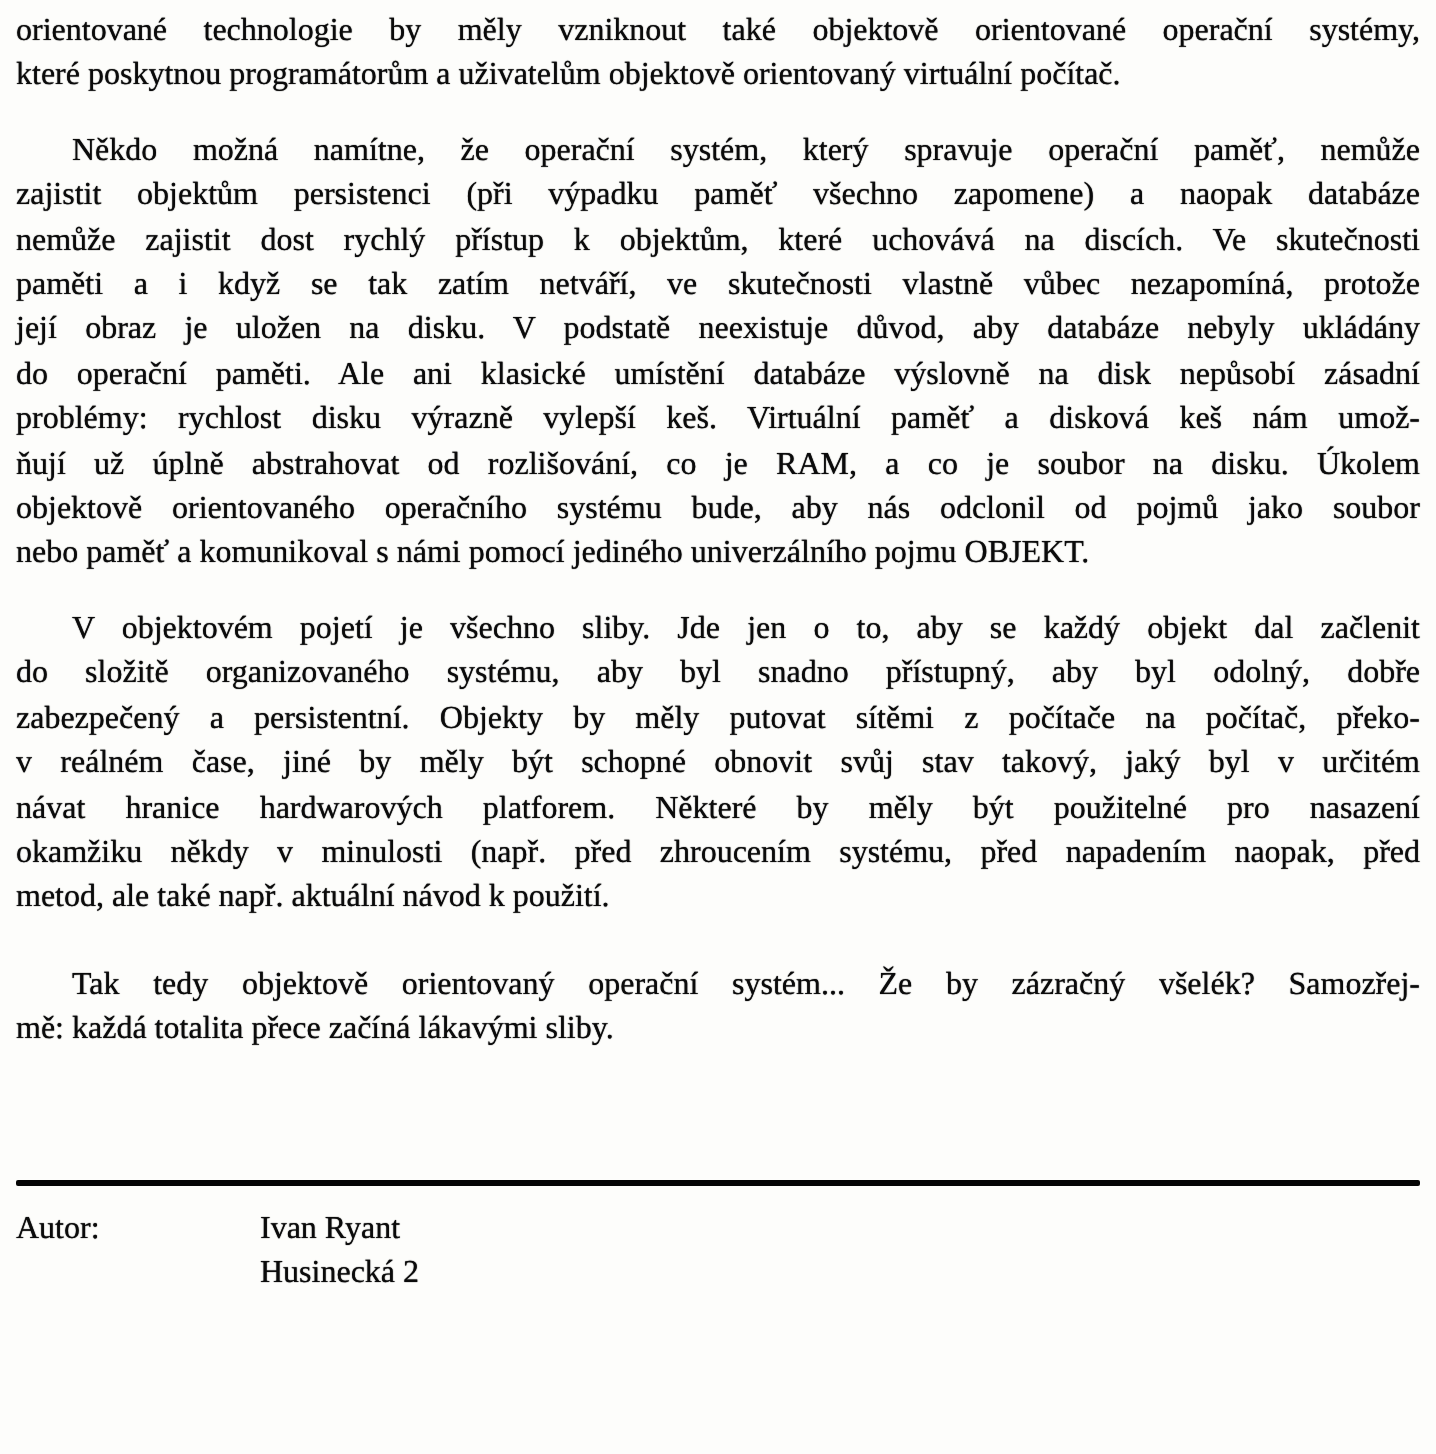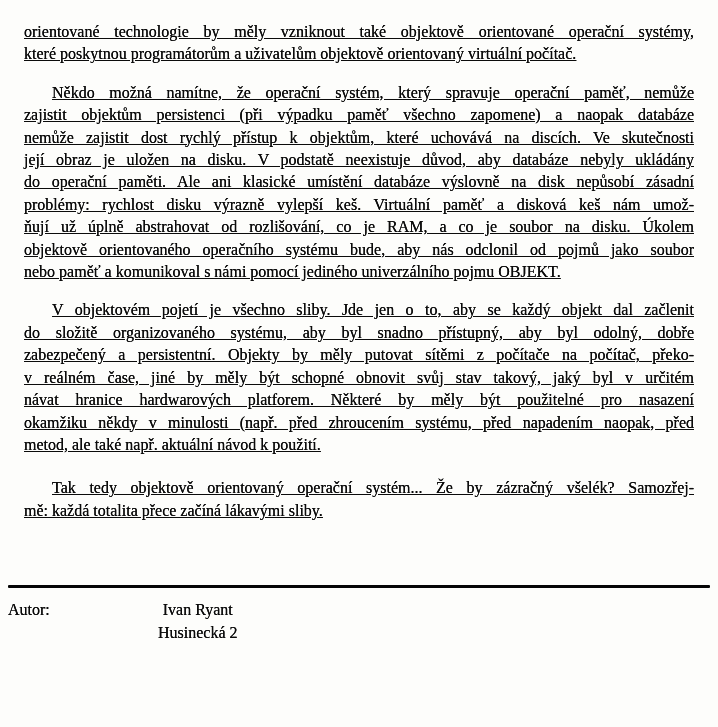--- a/index.html
+++ b/index.html
@@ -17,62 +17,61 @@
     font-size: 16px;
     line-height: 22.4px;
     overflow: hidden;
     
     text-shadow: 0 0 0.55px currentColor;
   }
   .content {
     padding: 5px 8px 0 8px;
   }
   .para {
-    margin: 16px;
-    text-decoration: underline;
+    margin: 0;
   }
   .para + .para { margin-top: 15px; }
   .para.last-para { margin-top: 21px; }
   .line {
     text-align: justify;
     text-align-last: justify;
     white-space: normal;
   }
   .line.last { text-align-last: left; }
   .line.indent { text-indent: 28px; }
   .footer-rule {
     margin: 63px 8px 0 8px;
     height: 3px;
     background: #050505;
     border-radius: 1px;
   }
   .footer {
     display: flex;
     margin: 11px 8px 0 8px;
-    gap: 28px;
   }
   .footer-label {
     width: 122px;
     flex: 0 0 122px;
   }
-  .footer-address div { text-align: center; }
+  .footer-address div { text-align: left; }
 </style>
 </head>
 <body>
 
 <div class="page">
   <div class="content">
       <div class="para">
         <div class="line">orientované technologie by měly vzniknout také objektově orientované operační systémy,</div>
         <div class="line last">které poskytnou programátorům a uživatelům objektově orientovaný virtuální počítač.</div>
       </div>
       <div class="para">
         <div class="line indent">Někdo možná namítne, že operační systém, který spravuje operační paměť, nemůže</div>
         <div class="line">zajistit objektům persistenci (při výpadku paměť všechno zapomene) a naopak databáze</div>
         <div class="line">nemůže zajistit dost rychlý přístup k objektům, které uchovává na discích. Ve skutečnosti</div>
+        <div class="line">paměti a i když se tak zatím netváří, ve skutečnosti vlastně vůbec nezapomíná, protože</div>
         <div class="line">její obraz je uložen na disku. V podstatě neexistuje důvod, aby databáze nebyly ukládány</div>
         <div class="line">do operační paměti. Ale ani klasické umístění databáze výslovně na disk nepůsobí zásadní</div>
         <div class="line">problémy: rychlost disku výrazně vylepší keš. Virtuální paměť a disková keš nám umož-</div>
         <div class="line">ňují už úplně abstrahovat od rozlišování, co je RAM, a co je soubor na disku. Úkolem</div>
         <div class="line">objektově orientovaného operačního systému bude, aby nás odclonil od pojmů jako soubor</div>
         <div class="line last">nebo paměť a komunikoval s námi pomocí jediného univerzálního pojmu OBJEKT.</div>
       </div>
       <div class="para">
         <div class="line indent">V objektovém pojetí je všechno sliby. Jde jen o to, aby se každý objekt dal začlenit</div>
         <div class="line">do složitě organizovaného systému, aby byl snadno přístupný, aby byl odolný, dobře</div>

